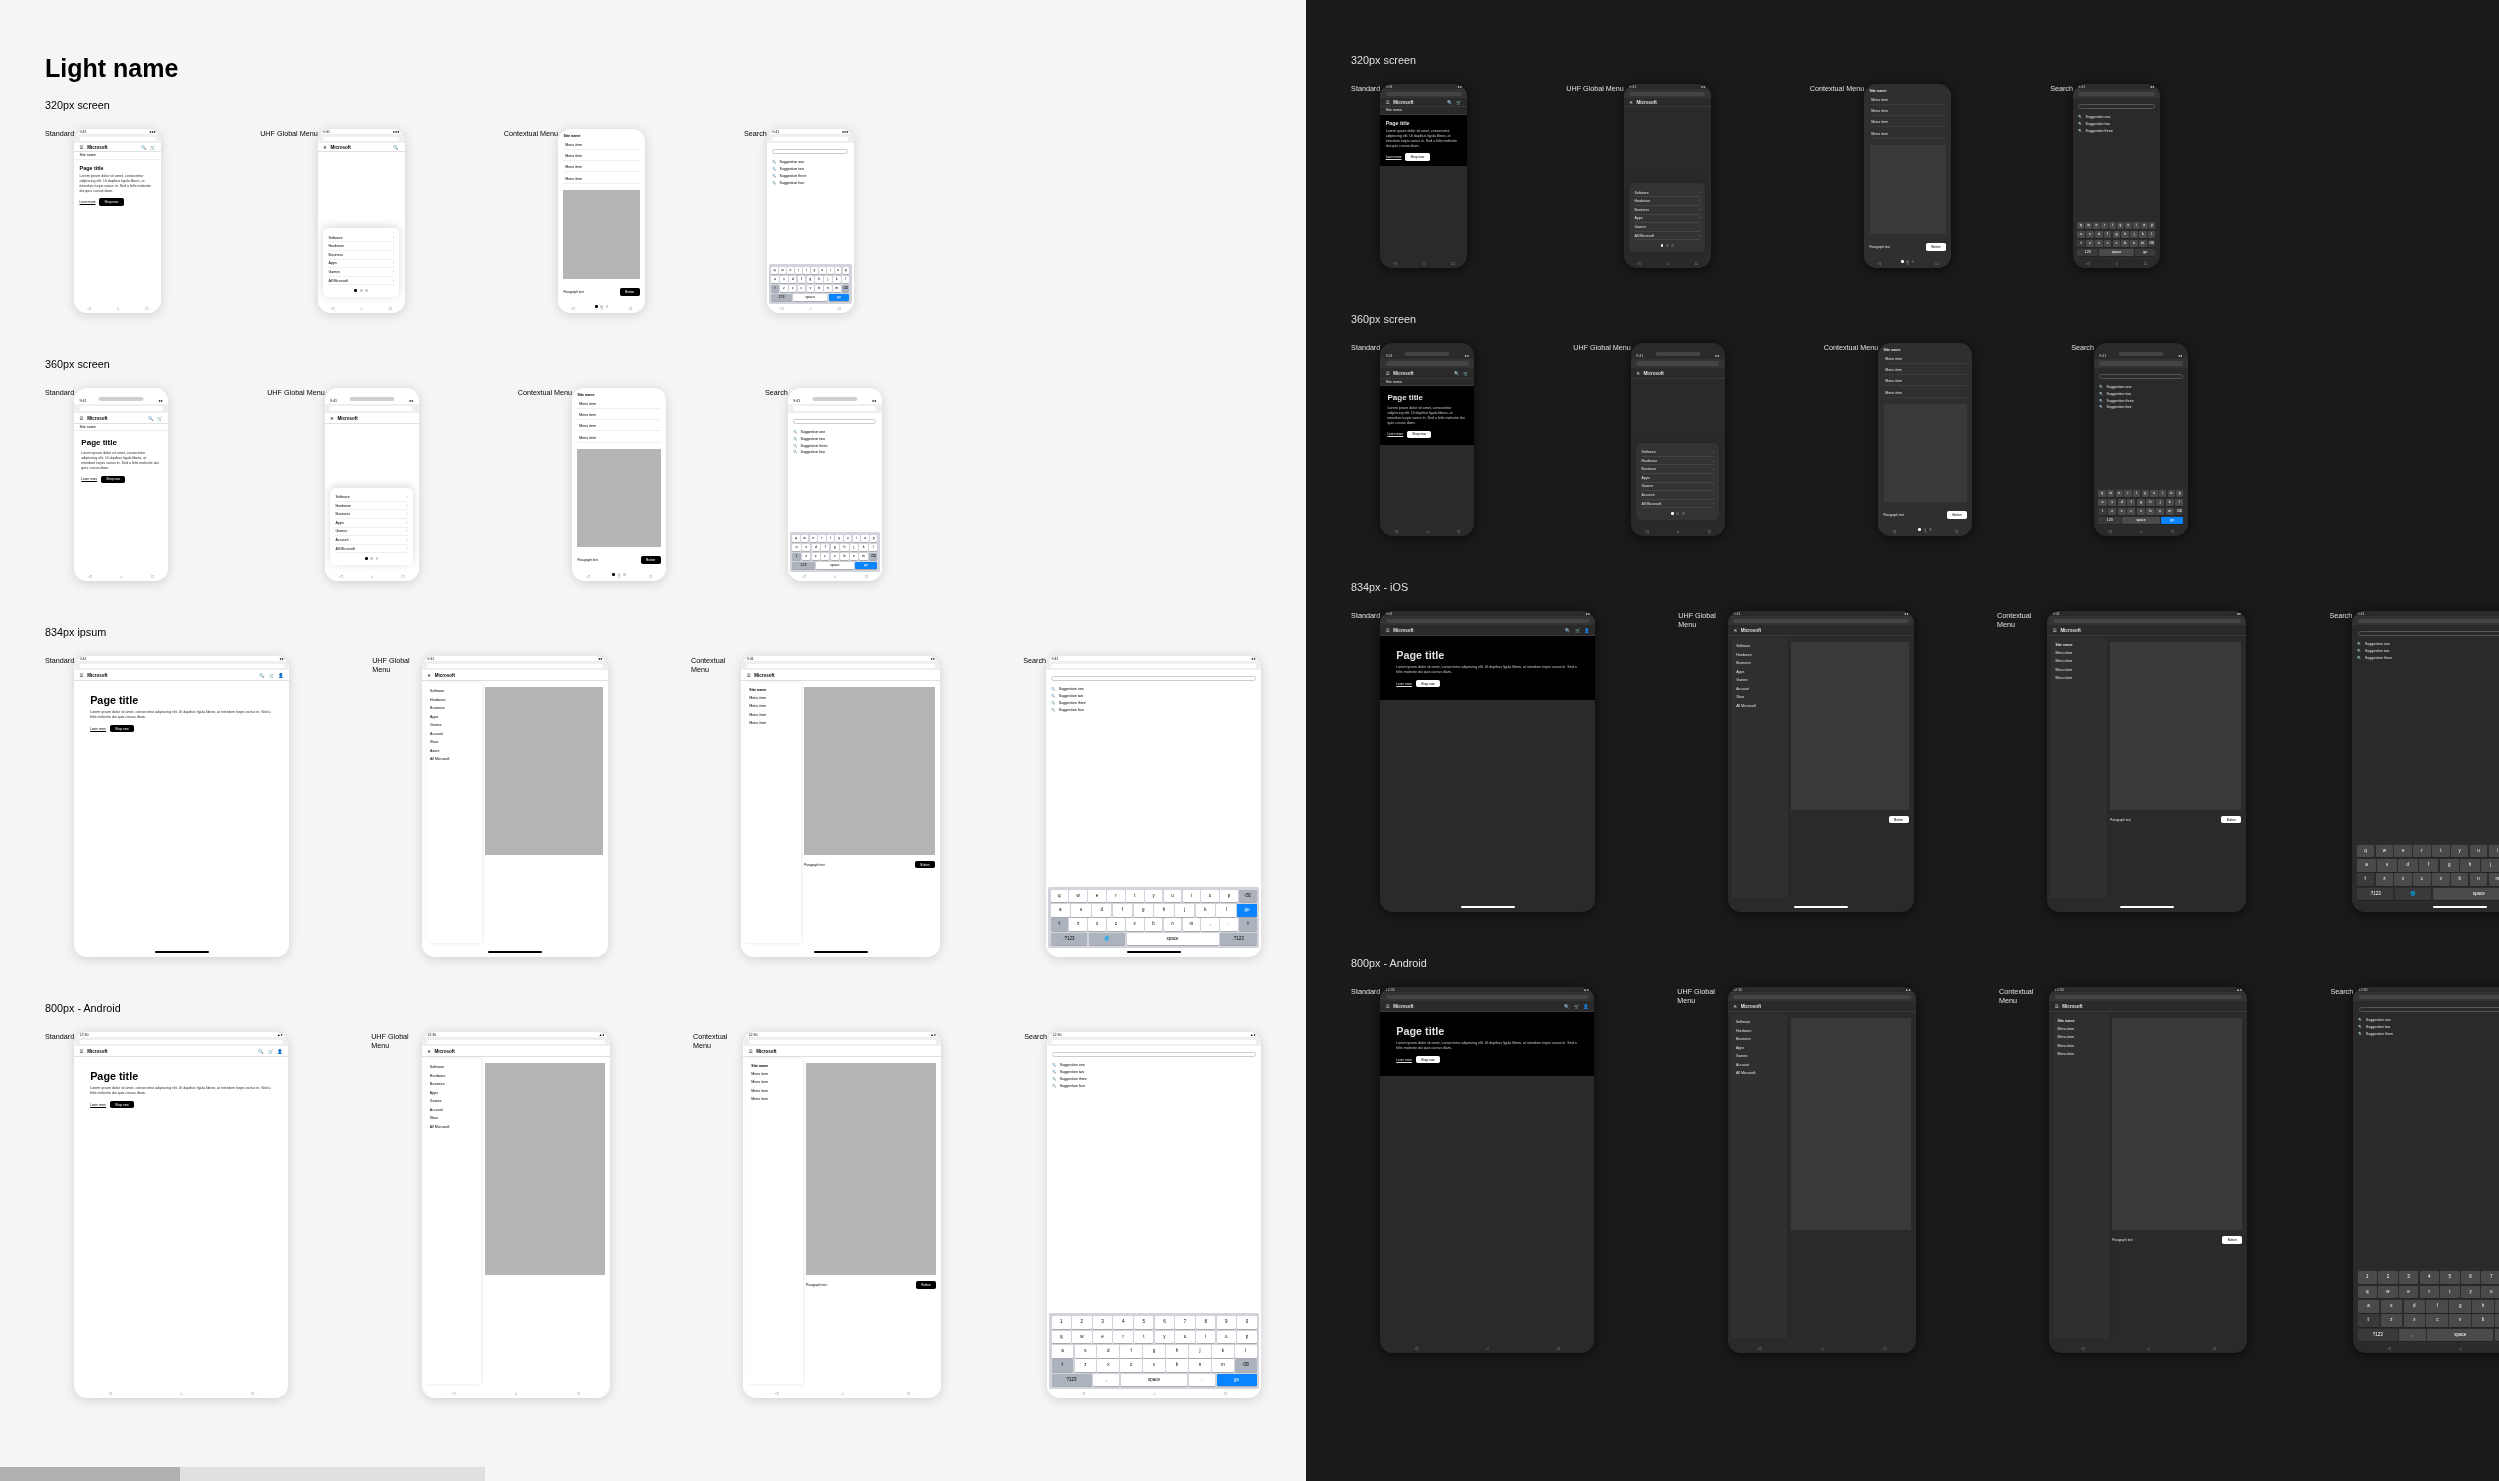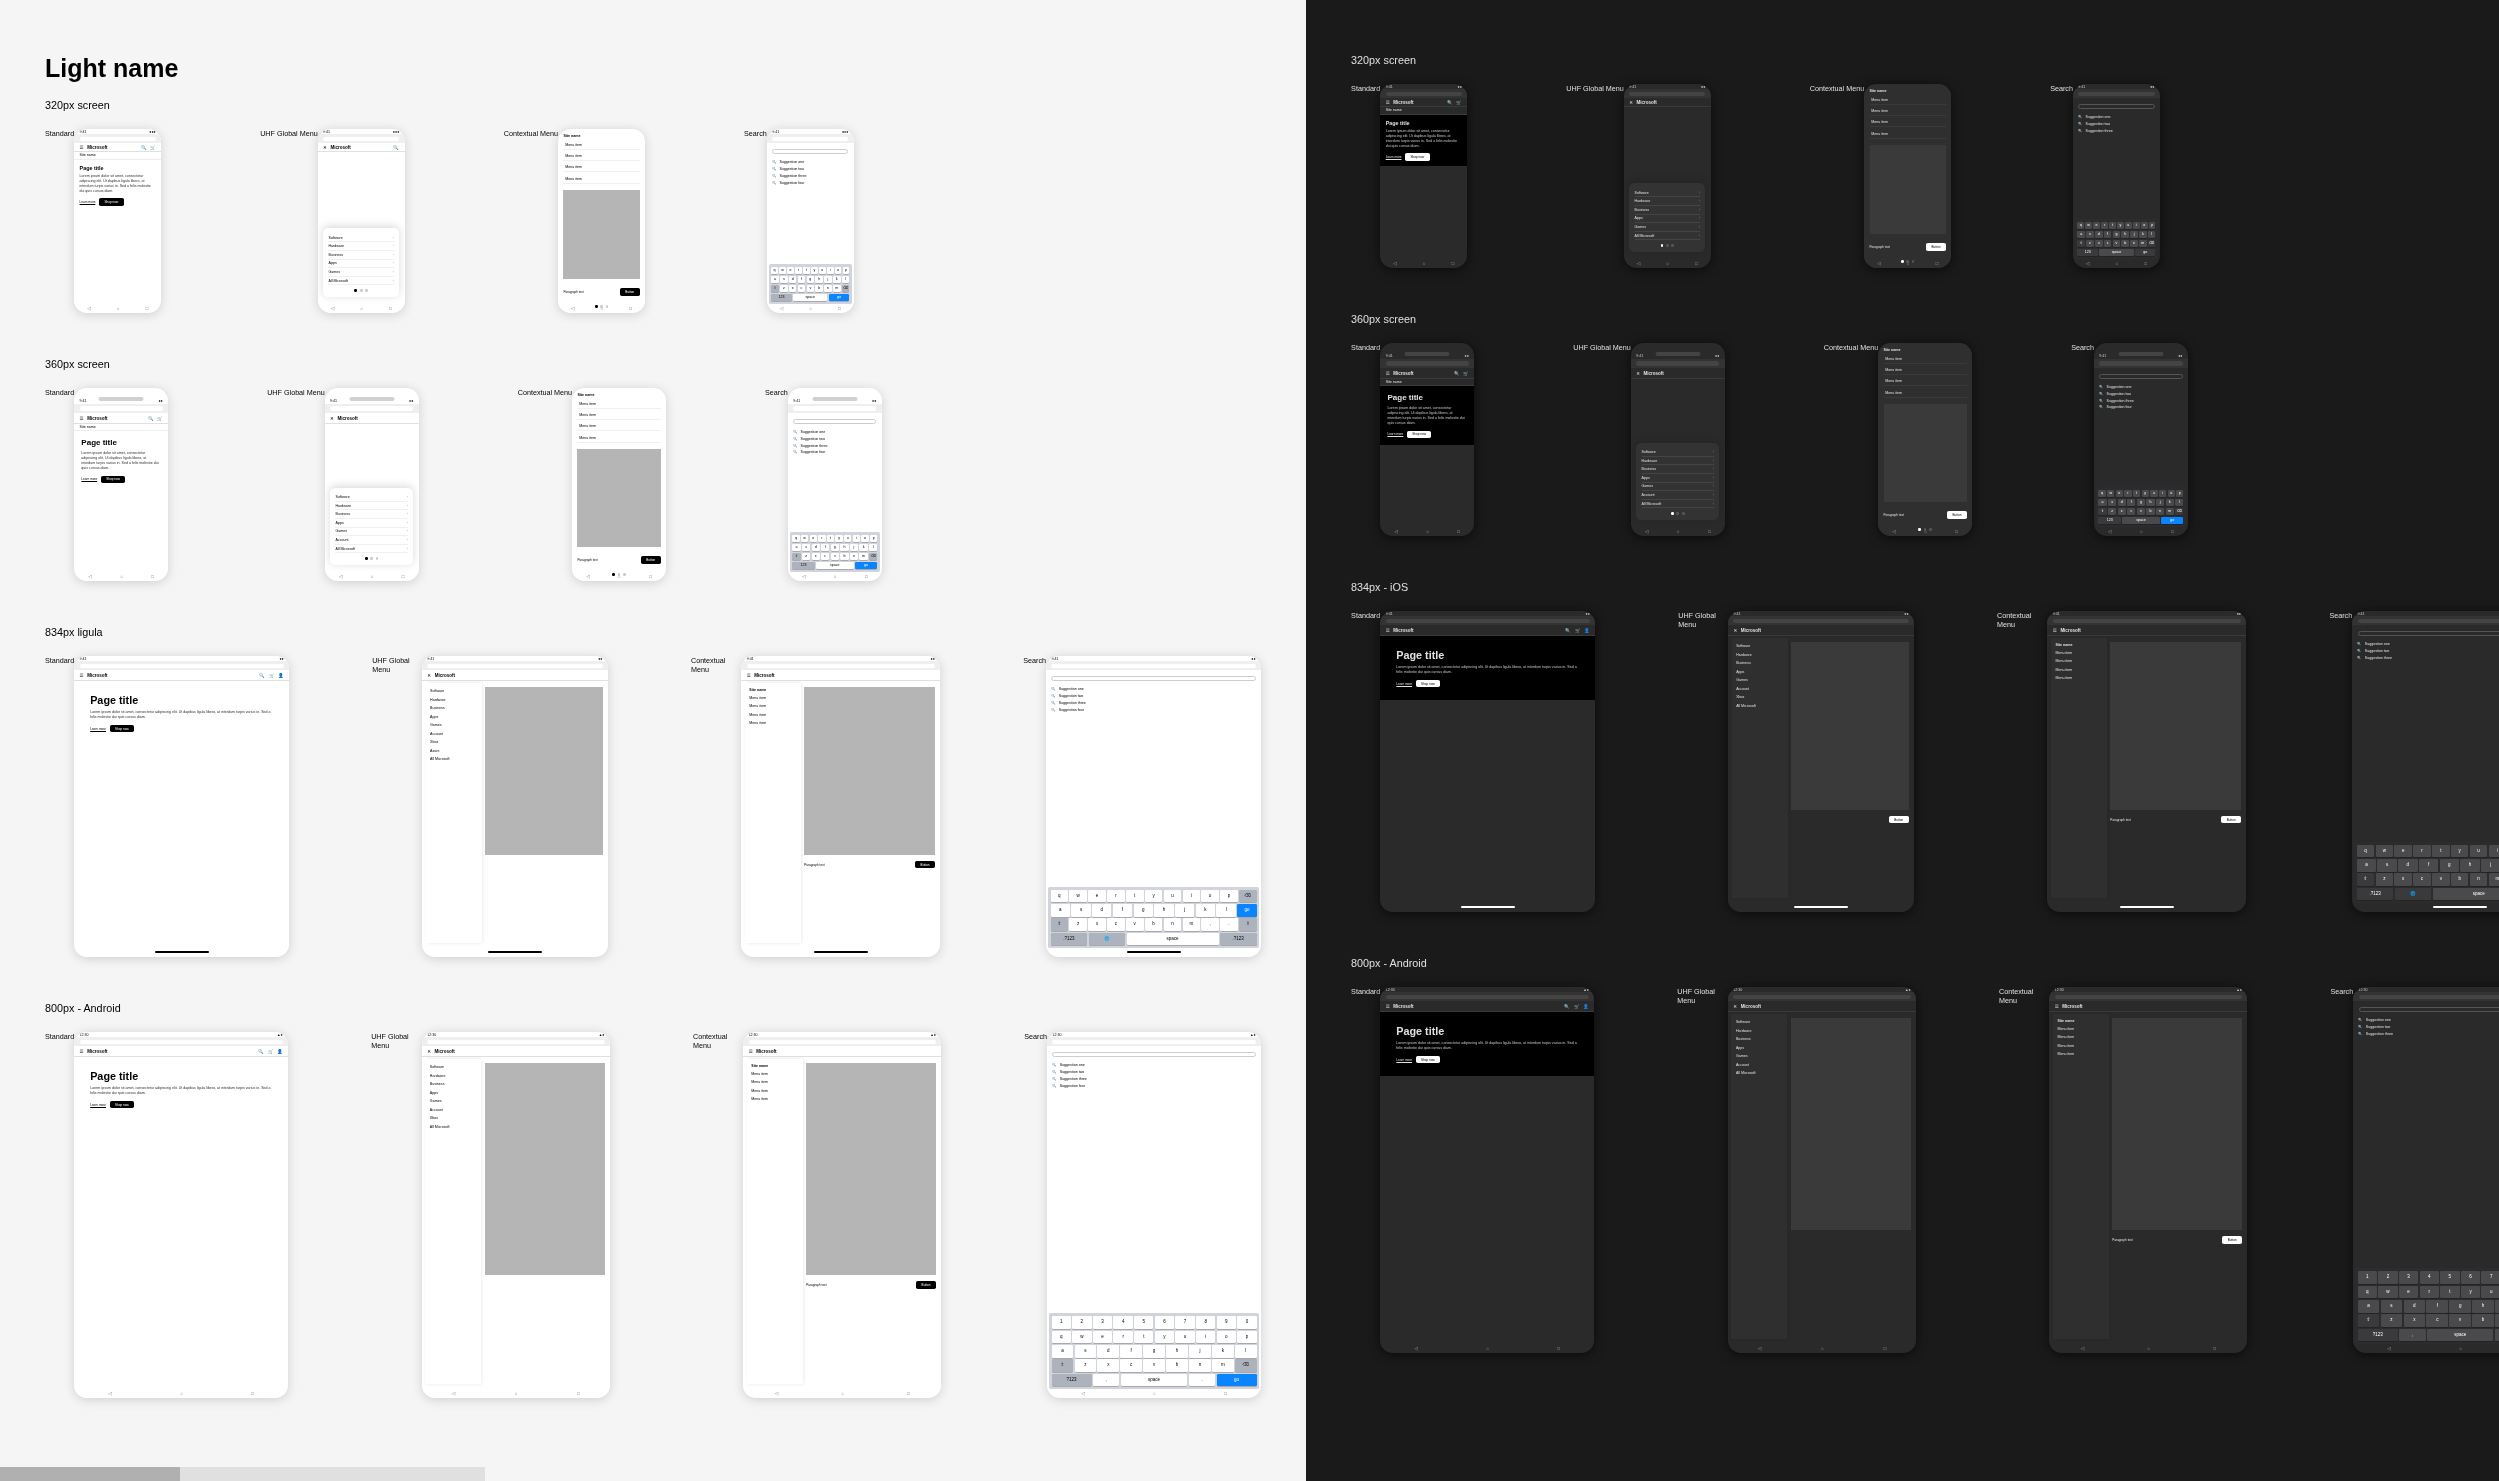--- a/index.html
+++ b/index.html
@@ -529,21 +529,21 @@
               <span>◁</span>
               <span>○</span>
               <span>□</span>
             </div>
           </div>
         </div>
     </div>
   </div>
 
   <div class="row-group">
-    <div class="section-label">834px ligula</div>
+    <div class="section-label">834px ipsum</div>
     <div class="frame-row" style="gap:83px;">
       <div class="frame-block">
           <div class="frame-label">Standard</div>
         <div class="device device-834">
             <div class="statusbar">
               <span>9:41</span>
               <span>●●</span>
             </div>
             <div class="browserbar">
               <div class="urlpill"></div>

